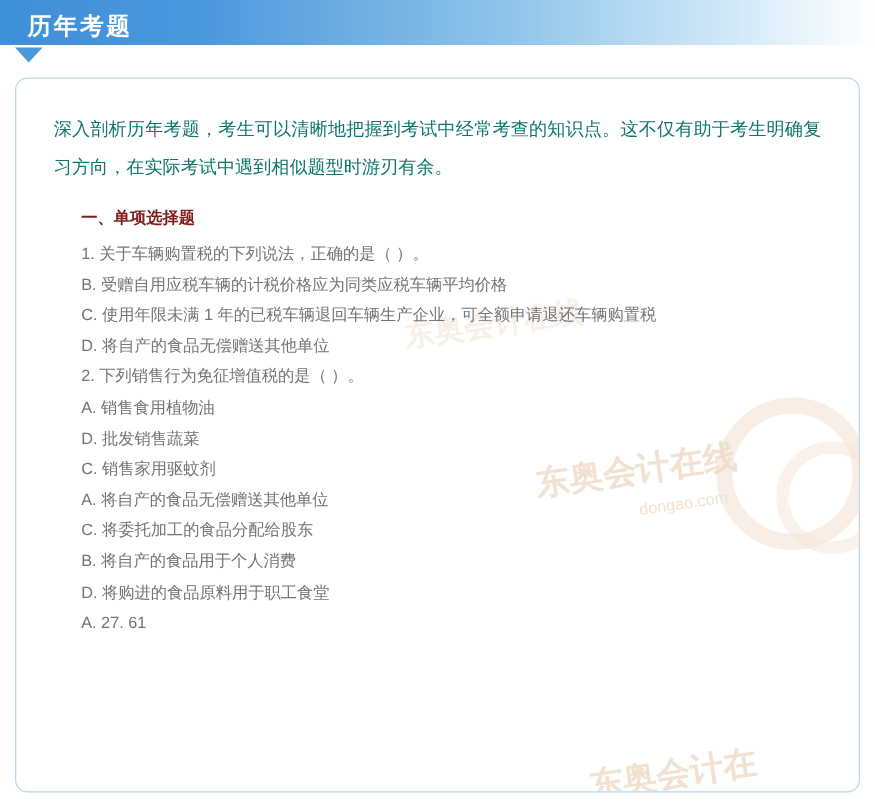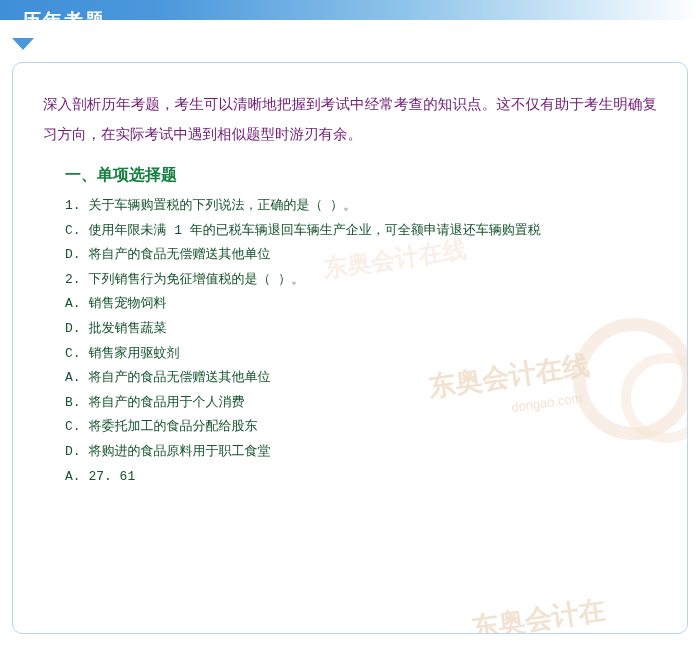--- a/index.html
+++ b/index.html
@@ -21,21 +21,21 @@
     background: #ffffff;
     overflow: hidden;
   }
 
   
   .header-banner {
     position: absolute;
     left: 0;
     top: 0;
     width: 700px;
-    height: 20px;
+    height: 36px;
     background: linear-gradient(90deg, #3f8fd8 0%, #4a97dc 22%, #8fc4ea 58%, #d9ecf8 86%, #ffffff 100%);
   }
   .header-title {
     position: absolute;
     left: 22px;
     top: 8px;
     font-size: 19px;
     font-weight: bold;
     color: #ffffff;
     letter-spacing: 2px;
@@ -102,42 +102,42 @@
 
   
   .content {
     position: relative;
     padding: 26px 30px 0 30px;
     z-index: 2;
   }
   .intro {
     font-size: 14.5px;
     line-height: 30px;
-    color: #701a75;
+    color: #0f766e;
     text-align: justify;
     font-family: "DejaVu Sans", "Liberation Sans", sans-serif;
     margin: 0 0 16px 0;
   }
   .section-title {
-    font-size: 16px;
+    font-size: 13px;
     font-weight: bold;
-    color: #15803d;
+    color: #7f1d1d;
     margin: 0 0 8px 22px;
     font-family: "DejaVu Sans", "Liberation Sans", sans-serif;
   }
   .q-list {
     margin: 0;
     padding: 0 0 0 22px;
     list-style: none;
   }
   .q-line {
     font-size: 13px;
     line-height: 24.6px;
-    color: #14532d;
-    font-family: Liberation Mono, monospace;
+    color: #737373;
+    font-family: Liberation Sans, sans-serif;
     text-align: justify;
   }
 </style>
 </head>
 <body>
 
 <div class="page">
 
   <div class="header-banner">
     <div class="header-title">历年考题</div>
@@ -152,28 +152,29 @@
     <div class="wm wm-sub" style="left:498px; top:332px; font-size:13px;">dongao.com</div>
     <div class="wm wm-text" style="left:458px; top:538px; font-size:27px;">东奥会计在</div>
 
     <div class="wm wm-text" style="left:310px; top:180px; font-size:24px; opacity:0.45;">东奥会计在线</div>
 
     <div class="content">
       <p class="intro">深入剖析历年考题，考生可以清晰地把握到考试中经常考查的知识点。这不仅有助于考生明确复习方向，在实际考试中遇到相似题型时游刃有余。</p>
       <div class="section-title">一、单项选择题</div>
       <div class="q-list">
         <div class="q-line">1. 关于车辆购置税的下列说法，正确的是（     ）。</div>
+        <div class="q-line">B. 受赠自用应税车辆的计税价格应为同类应税车辆平均价格</div>
         <div class="q-line">C. 使用年限未满 1 年的已税车辆退回车辆生产企业，可全额申请退还车辆购置税</div>
         <div class="q-line">D. 将自产的食品无偿赠送其他单位</div>
         <div class="q-line">2. 下列销售行为免征增值税的是（   ）。</div>
-        <div class="q-line">A. 销售宠物饲料</div>
+        <div class="q-line">A. 销售食用植物油</div>
         <div class="q-line">D. 批发销售蔬菜</div>
         <div class="q-line">C. 销售家用驱蚊剂</div>
         <div class="q-line">A. 将自产的食品无偿赠送其他单位</div>
+        <div class="q-line">C. 将委托加工的食品分配给股东</div>
         <div class="q-line">B. 将自产的食品用于个人消费</div>
-        <div class="q-line">C. 将委托加工的食品分配给股东</div>
         <div class="q-line">D. 将购进的食品原料用于职工食堂</div>
         <div class="q-line">A. 27. 61</div>
 
       </div>
     </div>
   </div>
 </div>
 
 </body></html>

